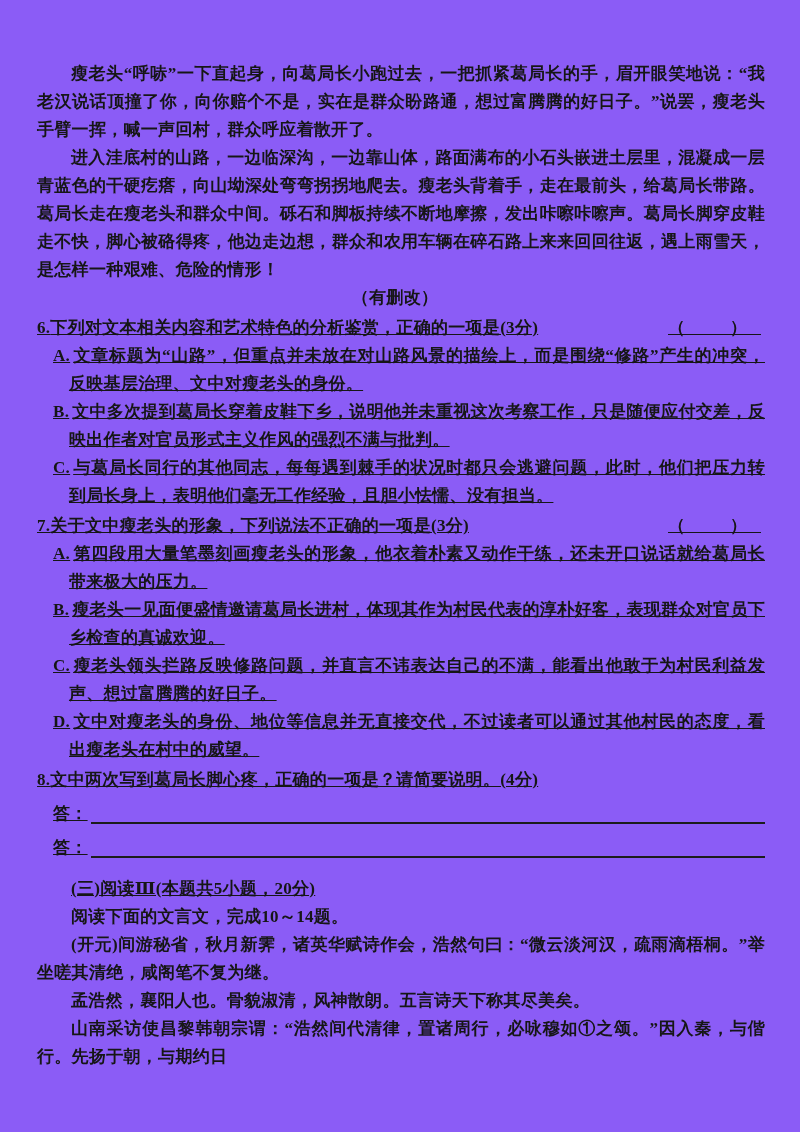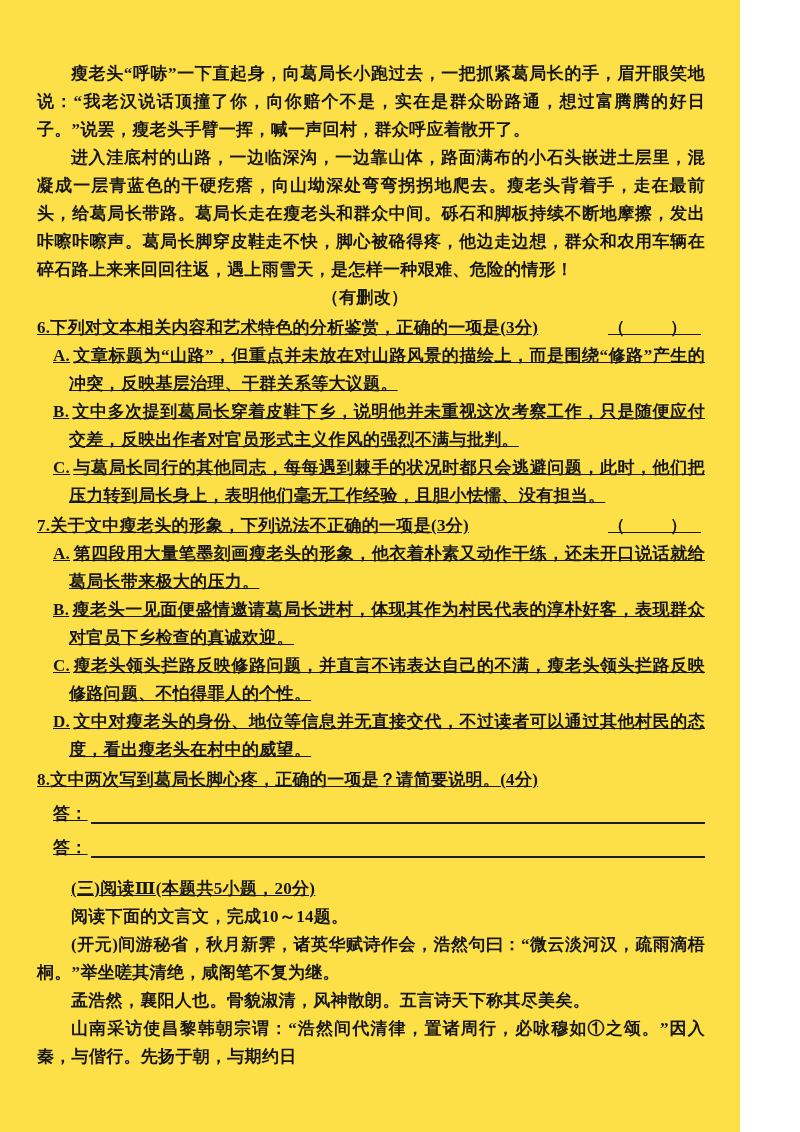--- a/index.html
+++ b/index.html
@@ -2,24 +2,24 @@
 <html><head>
 <meta charset="utf-8">
 <style>
   html, body {
     margin: 0;
     padding: 0;
     background: #ffffff;
   }
   .page {
     position: relative;
-    width: 740px;
+    width: 800px;
     height: 1132px;
     box-sizing: border-box;
-    background: #fde047;
+    background: #8b5cf6;
     color: #161616;
     font-family: "Liberation Serif", "DejaVu Serif", serif;
     font-weight: 700;
     font-size: 17px;
     line-height: 28px;
     padding: 60px 35px 0 37px;
     overflow: hidden;
     text-align: justify;
     letter-spacing: 0.3px;
   }
@@ -77,33 +77,33 @@
 
   <div class="para">瘦老头“呼哧”一下直起身，向葛局长小跑过去，一把抓紧葛局长的手，眉开眼笑地说：“我老汉说话顶撞了你，向你赔个不是，实在是群众盼路通，想过富腾腾的好日子。”说罢，瘦老头手臂一挥，喊一声回村，群众呼应着散开了。</div>
   <div class="para">进入洼底村的山路，一边临深沟，一边靠山体，路面满布的小石头嵌进土层里，混凝成一层青蓝色的干硬疙瘩，向山坳深处弯弯拐拐地爬去。瘦老头背着手，走在最前头，给葛局长带路。葛局长走在瘦老头和群众中间。砾石和脚板持续不断地摩擦，发出咔嚓咔嚓声。葛局长脚穿皮鞋走不快，脚心被硌得疼，他边走边想，群众和农用车辆在碎石路上来来回回往返，遇上雨雪天，是怎样一种艰难、危险的情形！</div>
   <div class="attribution">（有删改）</div>
 
   <div class="question">
     <div class="qline">
       <span class="qstem"><span>6.</span><span>下列对文本相关内容和艺术特色的分析鉴赏，正确的一项是(3分)</span></span>
       <span class="bracket">（　）</span>
     </div>
-    <div class="option"><span class="opt-label">A.</span><span>文章标题为“山路”，但重点并未放在对山路风景的描绘上，而是围绕“修路”产生的冲突，反映基层治理、干群关系等大议题。</span></div>
+    <div class="option"><span class="opt-label">A.</span><span>文章标题为“山路”，但重点并未放在对山路风景的描绘上，而是围绕“修路”产生的冲突，反映基层治理、文中对瘦老头的身份。</span></div>
     <div class="option"><span class="opt-label">B.</span><span>文中多次提到葛局长穿着皮鞋下乡，说明他并未重视这次考察工作，只是随便应付交差，反映出作者对官员形式主义作风的强烈不满与批判。</span></div>
     <div class="option"><span class="opt-label">C.</span><span>与葛局长同行的其他同志，每每遇到棘手的状况时都只会逃避问题，此时，他们把压力转到局长身上，表明他们毫无工作经验，且胆小怯懦、没有担当。</span></div>
   </div>
 
   <div class="question">
     <div class="qline">
       <span class="qstem"><span>7.</span><span>关于文中瘦老头的形象，下列说法不正确的一项是(3分)</span></span>
       <span class="bracket">（　）</span>
     </div>
     <div class="option"><span class="opt-label">A.</span><span>第四段用大量笔墨刻画瘦老头的形象，他衣着朴素又动作干练，还未开口说话就给葛局长带来极大的压力。</span></div>
     <div class="option"><span class="opt-label">B.</span><span>瘦老头一见面便盛情邀请葛局长进村，体现其作为村民代表的淳朴好客，表现群众对官员下乡检查的真诚欢迎。</span></div>
-    <div class="option"><span class="opt-label">C.</span><span>瘦老头领头拦路反映修路问题，并直言不讳表达自己的不满，瘦老头领头拦路反映修路问题、不怕得罪人的个性。</span></div>
+    <div class="option"><span class="opt-label">C.</span><span>瘦老头领头拦路反映修路问题，并直言不讳表达自己的不满，能看出他敢于为村民利益发声、想过富腾腾的好日子。</span></div>
     <div class="option"><span class="opt-label">D.</span><span>文中对瘦老头的身份、地位等信息并无直接交代，不过读者可以通过其他村民的态度，看出瘦老头在村中的威望。</span></div>
   </div>
 
   <div class="question">
     <div><span>8.</span><span>文中两次写到葛局长脚心疼，正确的一项是？请简要说明。(4分)</span></div>
     <div class="answer-row">
       <span class="answer-label">答：</span>
       <span class="answer-line"></span>
     </div>
   </div>

